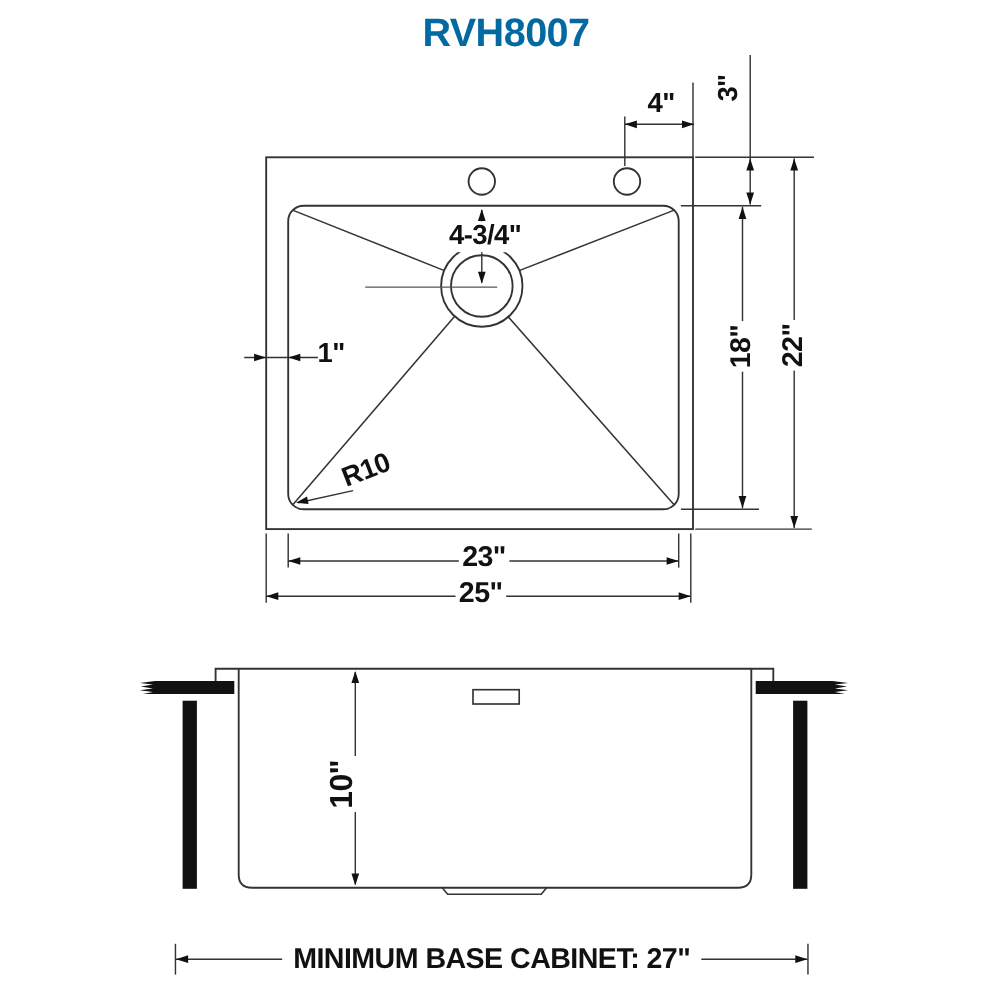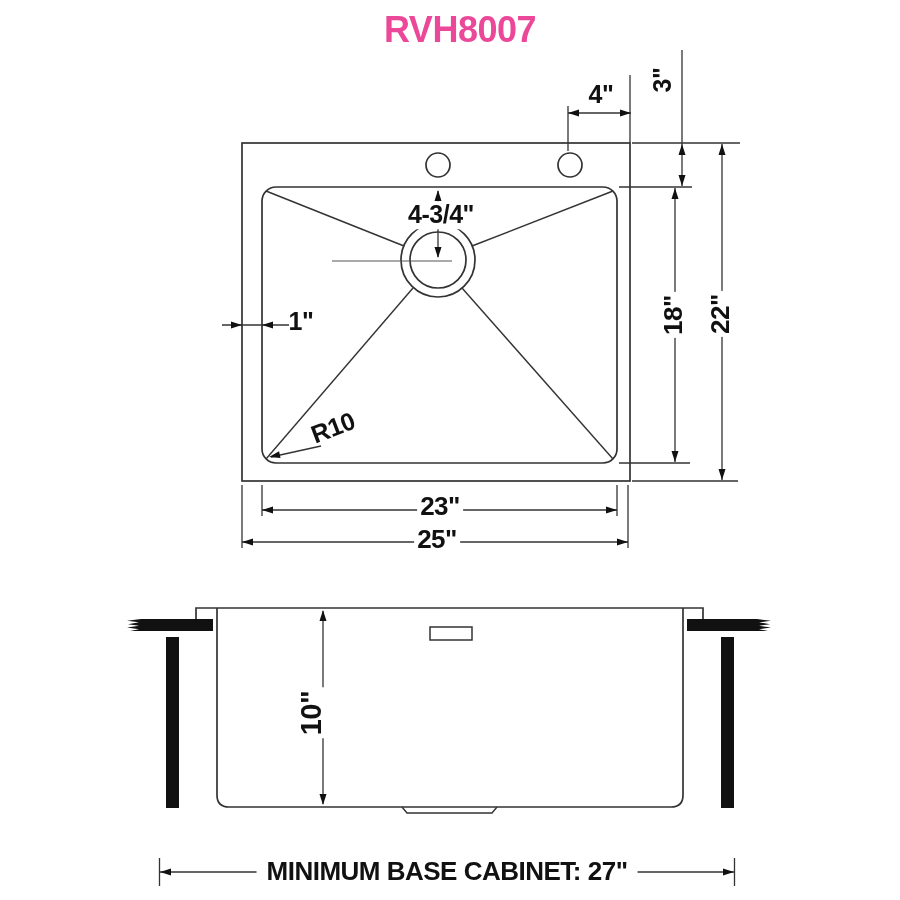--- a/index.html
+++ b/index.html
@@ -11,21 +11,21 @@
   .lbl{
     position:absolute;transform:translate(-50%,-50%);
     font-weight:bold;color:#111;font-size:25px;letter-spacing:-0.5px;
     white-space:nowrap;background:#fff;padding:0 3px;line-height:1.1;
     text-align:center;
   }
   .rot90{transform:translate(-50%,-50%) rotate(-90deg);}
   .rotR10{transform:translate(-50%,-50%) rotate(-21deg);background:transparent;}
   .title{
     position:absolute;transform:translate(-50%,-50%);
-    font-weight:bold;color:#ec4899;font-size:36px;letter-spacing:-0.5px;white-space:nowrap;text-align:center;
+    font-weight:bold;color:#0369a1;font-size:36px;letter-spacing:-0.5px;white-space:nowrap;text-align:center;
   }
   .big{font-size:26px;}
 </style>
 </head>
 <body>
 
 <div class="canvas">
 
   <svg width="900" height="900" viewBox="0 0 900 900">
     <g fill="none" stroke="#333" stroke-width="1.7">

